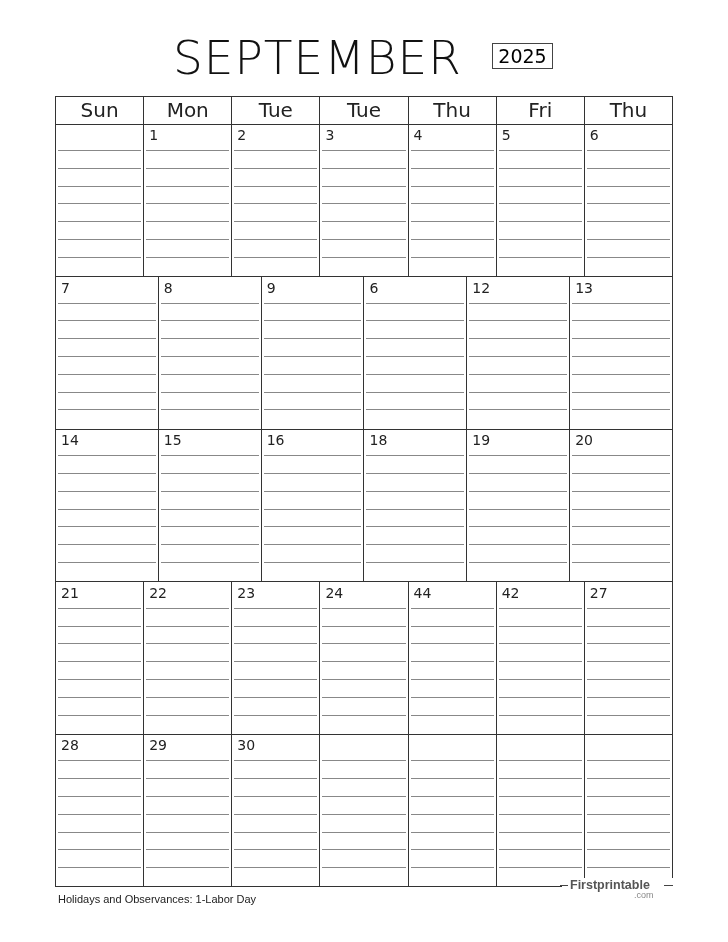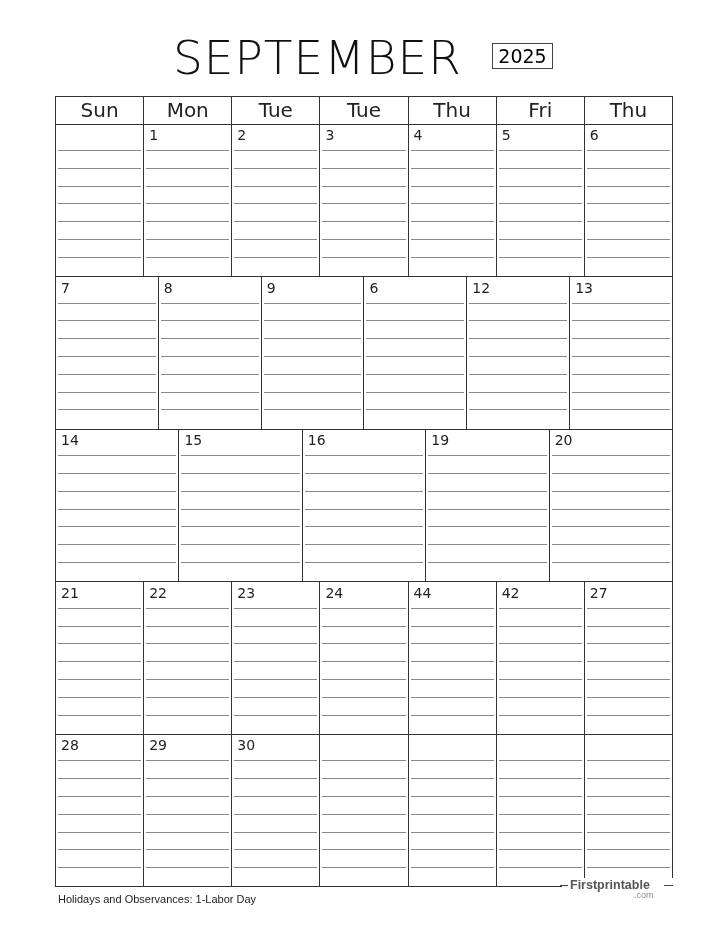--- a/index.html
+++ b/index.html
@@ -200,20 +200,30 @@
         <span class="dnum">16</span>
         <div class="line" style="top: 26px;"></div>
         <div class="line" style="top: 43.8px;"></div>
         <div class="line" style="top: 61.6px;"></div>
         <div class="line" style="top: 79.4px;"></div>
         <div class="line" style="top: 97.2px;"></div>
         <div class="line" style="top: 115px;"></div>
         <div class="line" style="top: 132.8px;"></div>
       </div>
       <div class="day">
+        <span class="dnum">18</span>
+        <div class="line" style="top: 26px;"></div>
+        <div class="line" style="top: 43.8px;"></div>
+        <div class="line" style="top: 61.6px;"></div>
+        <div class="line" style="top: 79.4px;"></div>
+        <div class="line" style="top: 97.2px;"></div>
+        <div class="line" style="top: 115px;"></div>
+        <div class="line" style="top: 132.8px;"></div>
+      </div>
+      <div class="day">
         <span class="dnum">19</span>
         <div class="line" style="top: 26px;"></div>
         <div class="line" style="top: 43.8px;"></div>
         <div class="line" style="top: 61.6px;"></div>
         <div class="line" style="top: 79.4px;"></div>
         <div class="line" style="top: 97.2px;"></div>
         <div class="line" style="top: 115px;"></div>
         <div class="line" style="top: 132.8px;"></div>
       </div>
       <div class="day">

